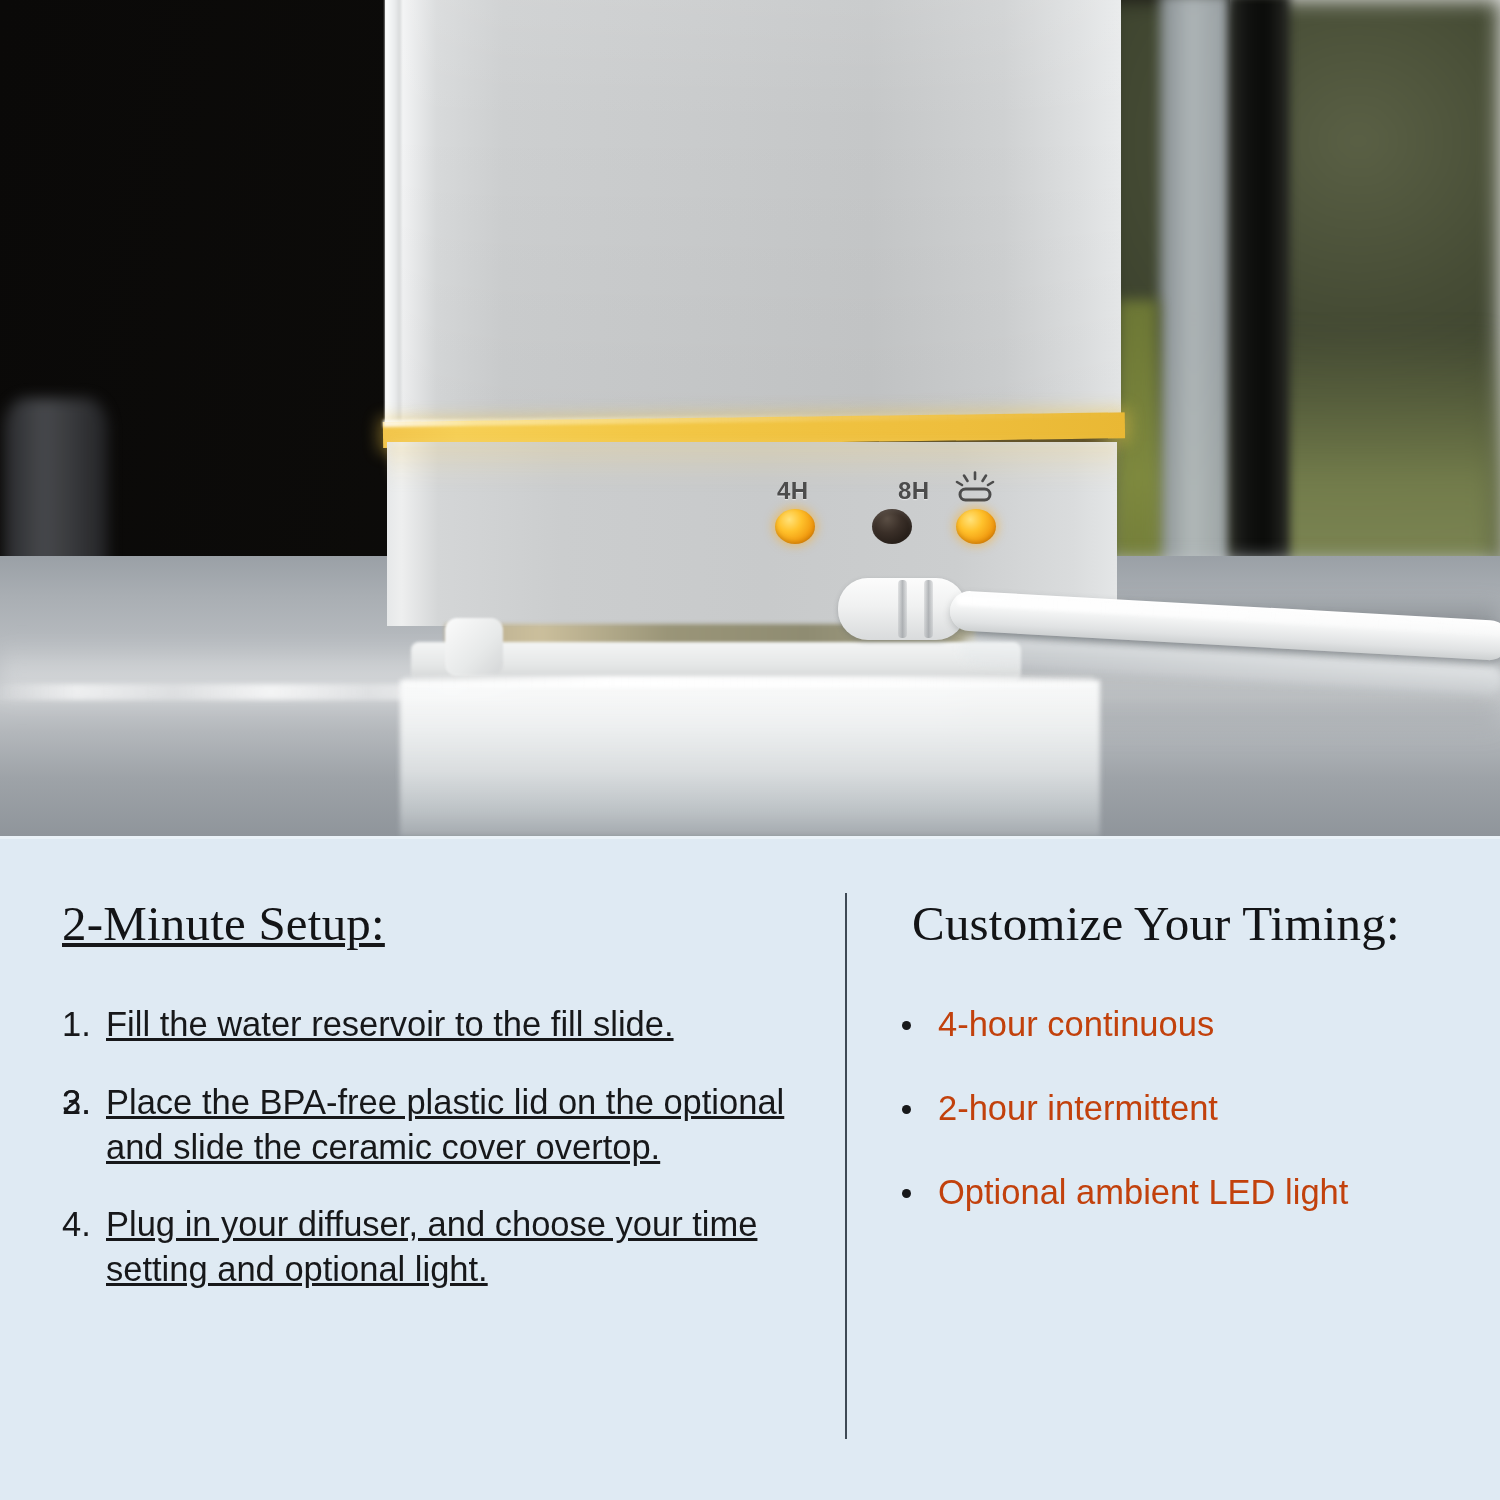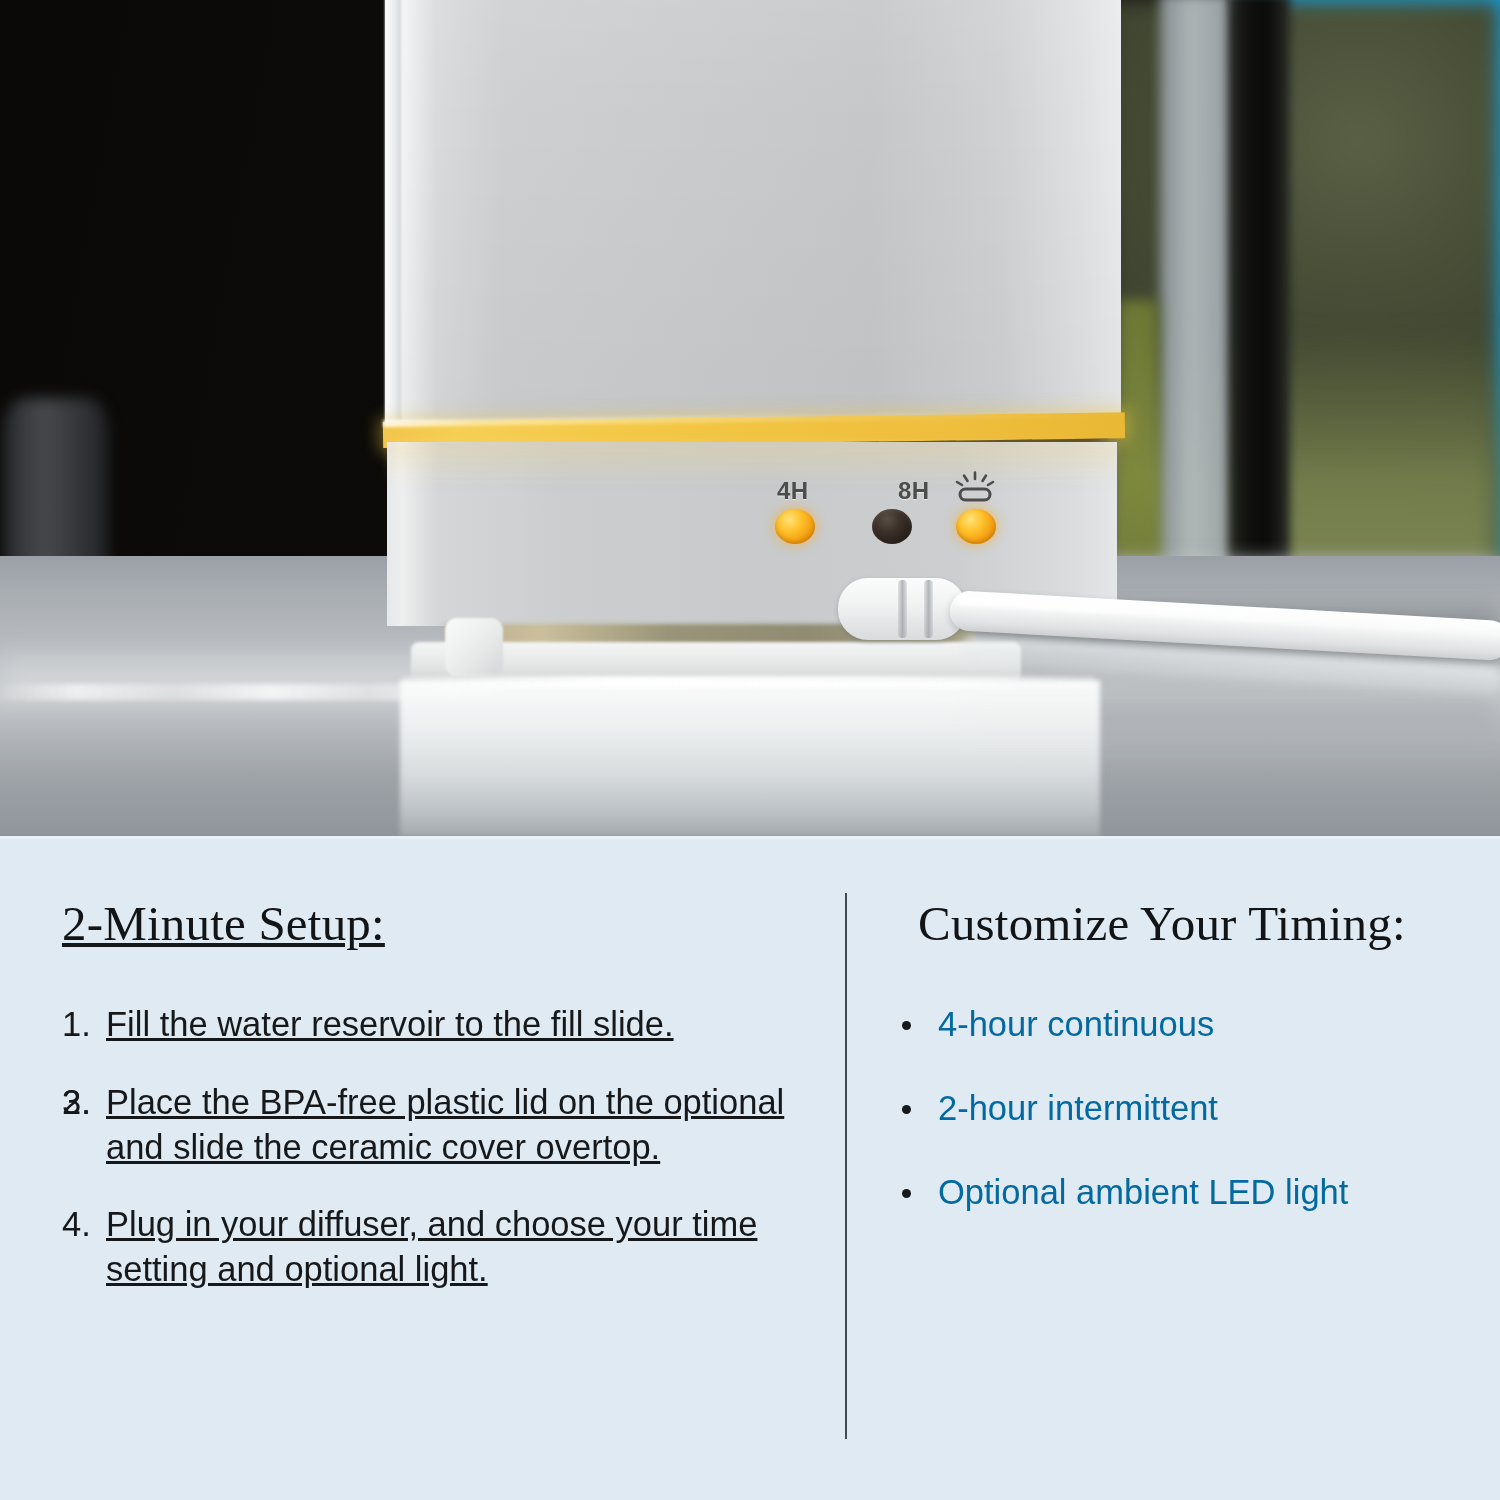--- a/index.html
+++ b/index.html
@@ -20,21 +20,21 @@
     background: #ffffff;
   }
 
   
   .photo {
     position: absolute;
     left: 0; top: 0;
     width: 1500px;
     height: 836px;
     overflow: hidden;
-    background: #0ea5e9;
+    background: #e5e5e5;
     text-decoration: underline;
   }
 
   
   .photo-backdrop {
     position: absolute;
     left: 0; top: 0;
     width: 1230px; height: 600px;
     background:
       linear-gradient(100deg, #0a0908 0%, #0d0c0a 52%, #141210 74%, #1b1917 100%);
@@ -362,21 +362,21 @@
   .heading {
     font-family: "Liberation Serif", serif;
     font-weight: 400;
     font-size: 49px;
     line-height: 1.06;
     letter-spacing: .2px;
     color: #131416;
     margin: 0 0 52px 0;
     white-space: nowrap;
   }
-  .heading-right { margin-left: 20px; }
+  .heading-right { margin-left: 14px; }
 
   ol.steps, ul.feats {
     list-style: none;
     margin: 0;
     padding: 0;
   }
   ol.steps > li {
     position: relative;
     font-family: "Liberation Sans", sans-serif;
     font-size: 34.5px;
@@ -394,21 +394,21 @@
     font-size: 34.5px;
     line-height: 1.30;
     color: #17181a;
   }
 
   ul.feats > li {
     position: relative;
     font-family: "Liberation Sans", sans-serif;
     font-size: 34.5px;
     line-height: 1.30;
-    color: #0369a1;
+    color: #c2410c;
     padding-left: 40px;
     margin-bottom: 39px;
     white-space: nowrap;
   }
   ul.feats > li:last-child { margin-bottom: 8px; }
   ul.feats > li .dot {
     position: absolute;
     left: 4px; top: 19px;
     width: 9px; height: 9px;
     border-radius: 50%;

